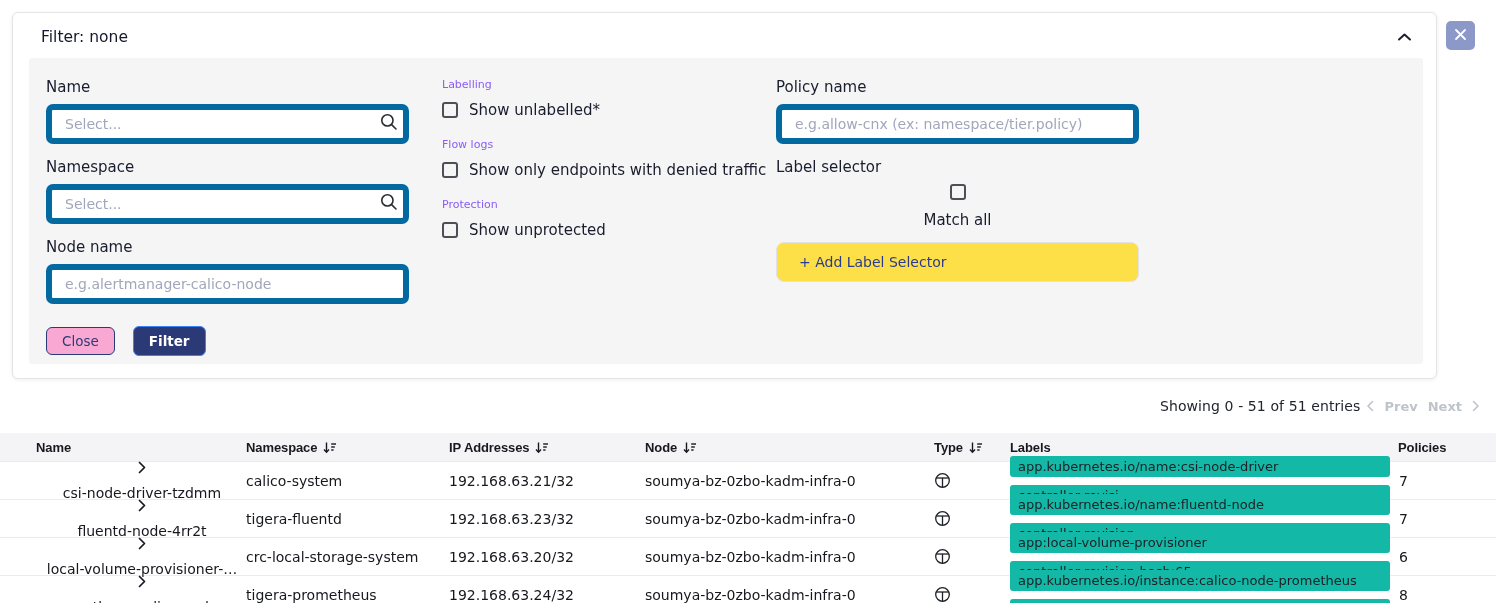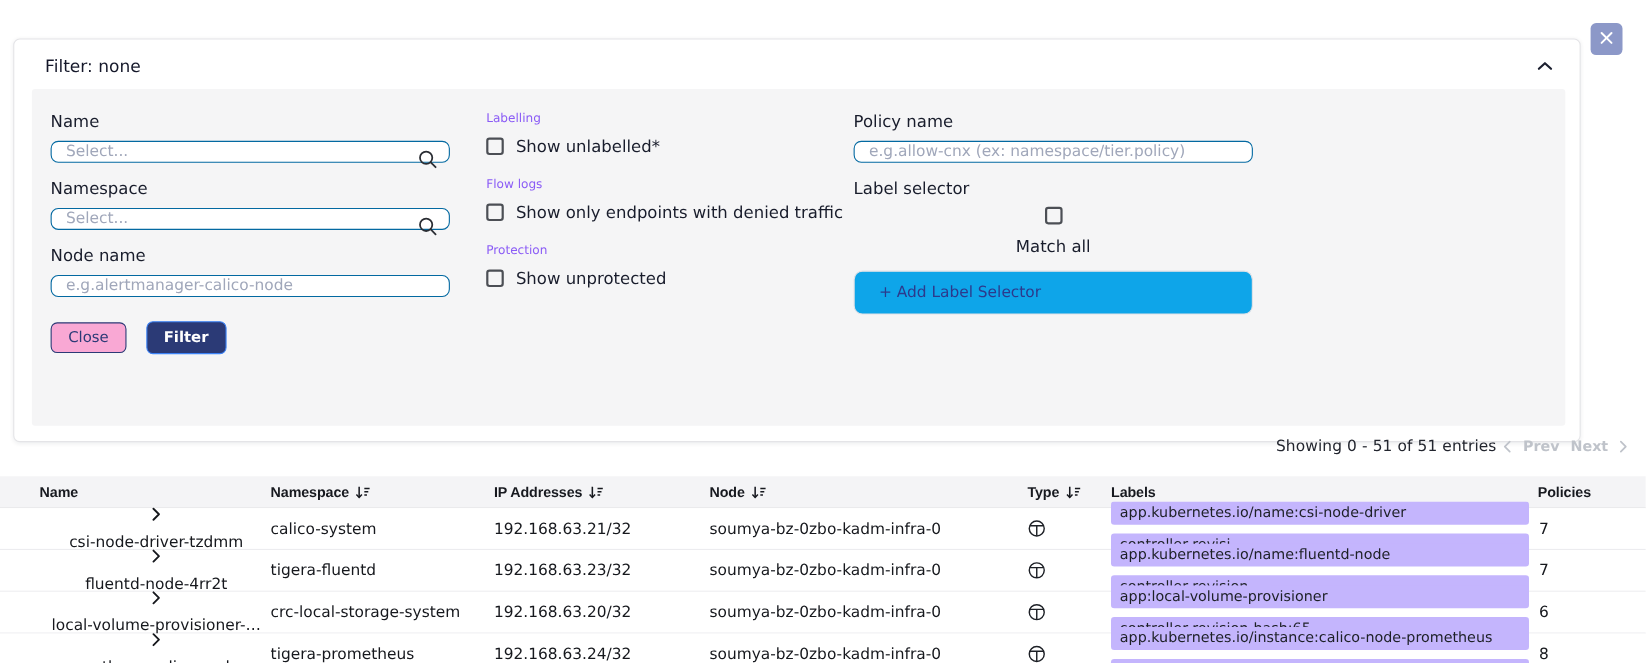--- a/index.html
+++ b/index.html
@@ -2,57 +2,57 @@
 <html><head>
 <meta charset="utf-8">
 <style>
   * { box-sizing: border-box; margin: 0; padding: 0; }
   html, body { width: 1496px; height: 603px; overflow: hidden; background: #fff;
     font-family: "DejaVu Sans", sans-serif; color: #191d2c; }
 
   
   .filter-card { position: absolute; left: 12px; top: 12px; width: 1425px; height: 367px;
     background: #fff; border: 1px solid #e4e4e7; border-radius: 6px;
-    box-shadow: 0 1px 4px rgba(20,24,40,.07); margin-top: 23px; }
+    box-shadow: 0 1px 4px rgba(20,24,40,.07); }
   .filter-card-header { display: flex; align-items: center; justify-content: space-between;
     padding: 15px 22px 0 28px; }
   .filter-title { font-size: 15.5px; font-weight: 500; color: #15182a; }
   .collapse-btn { background: none; border: none; cursor: pointer; padding: 2px; line-height: 0; }
 
   .filter-body { position: absolute; left: 16px; top: 45px; width: 1394px; height: 306px;
     background: #f5f5f6; border-radius: 3px; }
   .col { position: absolute; top: 20px; }
   .col1 { left: 17px;  width: 363px; }
   .col2 { left: 413px; width: 340px; }
   .col3 { left: 747px; width: 363px; }
 
   .field-label { font-size: 15px; color: #191d2c; margin: 14px 0 8px; }
   .field-label.first { margin-top: 0; }
   .text-input-wrap { position: relative; }
-  .text-input { width: 100%; height: 20px; background: #fff; border: 1px solid #0369a1;
+  .text-input { width: 100%; height: 40px; background: #fff; border: 6px solid #0369a1;
     border-radius: 7px; padding: 0 36px 0 13px; font-size: 14px; color: #000000; outline: none;
     font-family: "DejaVu Sans", sans-serif; }
   .text-input::placeholder { color: #a0a7ba; opacity: 1; }
   .text-input.plain { padding-right: 13px; }
   .search-icon { position: absolute; right: 10px; top: 8px; line-height: 0; }
 
   .btn-row { margin-top: 22px; display: flex; gap: 18px; align-items: center; }
   .btn { font-family: "DejaVu Sans", sans-serif; font-size: 13.5px; border-radius: 6px;
     cursor: pointer; }
   .btn-close { background: #f9a8d4; border: 1.5px solid #2b3a76; color: #2b3a76; padding: 5px 15px; }
   .btn-filter { background: #2b3a76; border: 1px solid #3b82f6; color: #fff; padding: 6px 15px;
     font-weight: 600; }
 
   .group-label { font-size: 11px; color: #8b5cf6; margin: 0 0 10px; }
   .group { margin-bottom: 19px; }
   .checkbox-row { display: flex; align-items: center; gap: 11px; font-size: 15px; color: #191d2c; }
   .checkbox { width: 16px; height: 16px; flex: 0 0 16px; border: 2px solid #4c4f55;
     border-radius: 3px; background: transparent; cursor: pointer; }
 
-  .add-selector-btn { margin-top: 13px; width: 100%; height: 40px; background: #0ea5e9;
+  .add-selector-btn { margin-top: 13px; width: 100%; height: 40px; background: #fde047;
     border: 1px solid #e2e2e6; border-radius: 8px; color: #2c3a8c; font-size: 14px;
     text-align: left; padding-left: 22px; cursor: pointer; font-family: "DejaVu Sans", sans-serif; }
 
   .ls-label { margin-top: 14px; }
   .ls-check { margin-top: 2px; flex-direction: column; }
 
   
   .page-close-btn { position: absolute; left: 1446px; top: 21px; width: 29px; height: 29px;
     background: #8c98c8; border: none; border-radius: 5px; display: flex; align-items: center;
     justify-content: center; cursor: pointer; }
@@ -79,21 +79,21 @@
   .th.c-policies { padding-left: 8px; }
   .sort-icon { line-height: 0; }
 
   .trow { height: 38px; border-bottom: 1px solid #ececef; background: #fff; font-size: 14px;
     color: #16181d; }
   .cell { white-space: nowrap; overflow: hidden; flex-direction: column; }
   .name-cell { display: flex; align-items: center; gap: 11px; padding-left: 38px; }
   .row-chevron { line-height: 0; cursor: pointer; flex: 0 0 auto; }
   .type-cell { padding-left: 6px; line-height: 0; }
   .labels-cell { display: flex; gap: 8px; padding-left: 6px; overflow: hidden; }
-  .chip { background: #c4b5fd; border-radius: 3px; padding: 3px 8px; font-size: 13px;
+  .chip { background: #14b8a6; border-radius: 3px; padding: 3px 8px; font-size: 13px;
     color: #1d2026; white-space: nowrap; }
   .policies-cell { padding-left: 9px; }
 </style>
 </head>
 <body>
 
 <div class="filter-card">
   <div class="filter-card-header">
     <span class="filter-title">Filter: none</span>
     <button class="collapse-btn">

